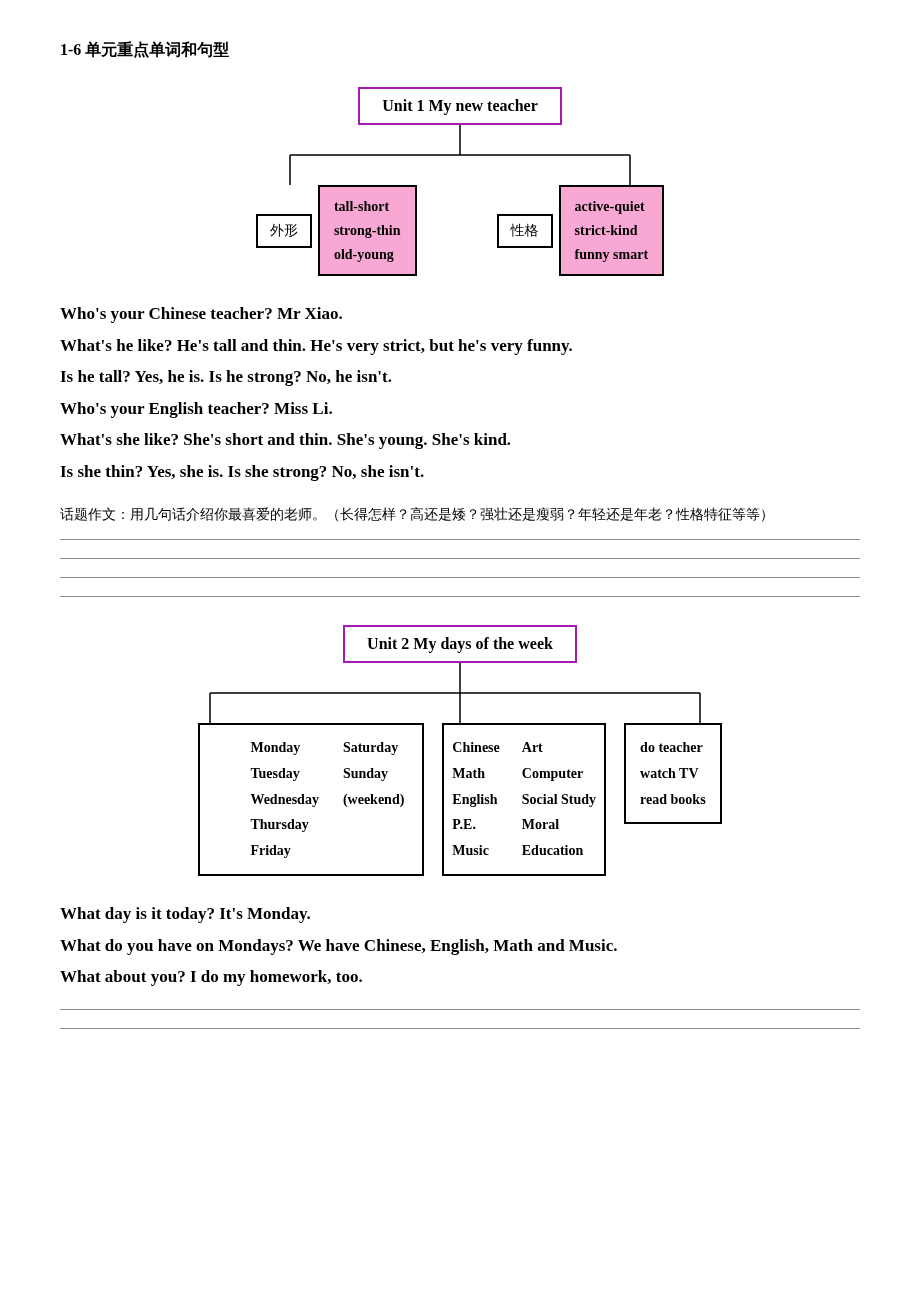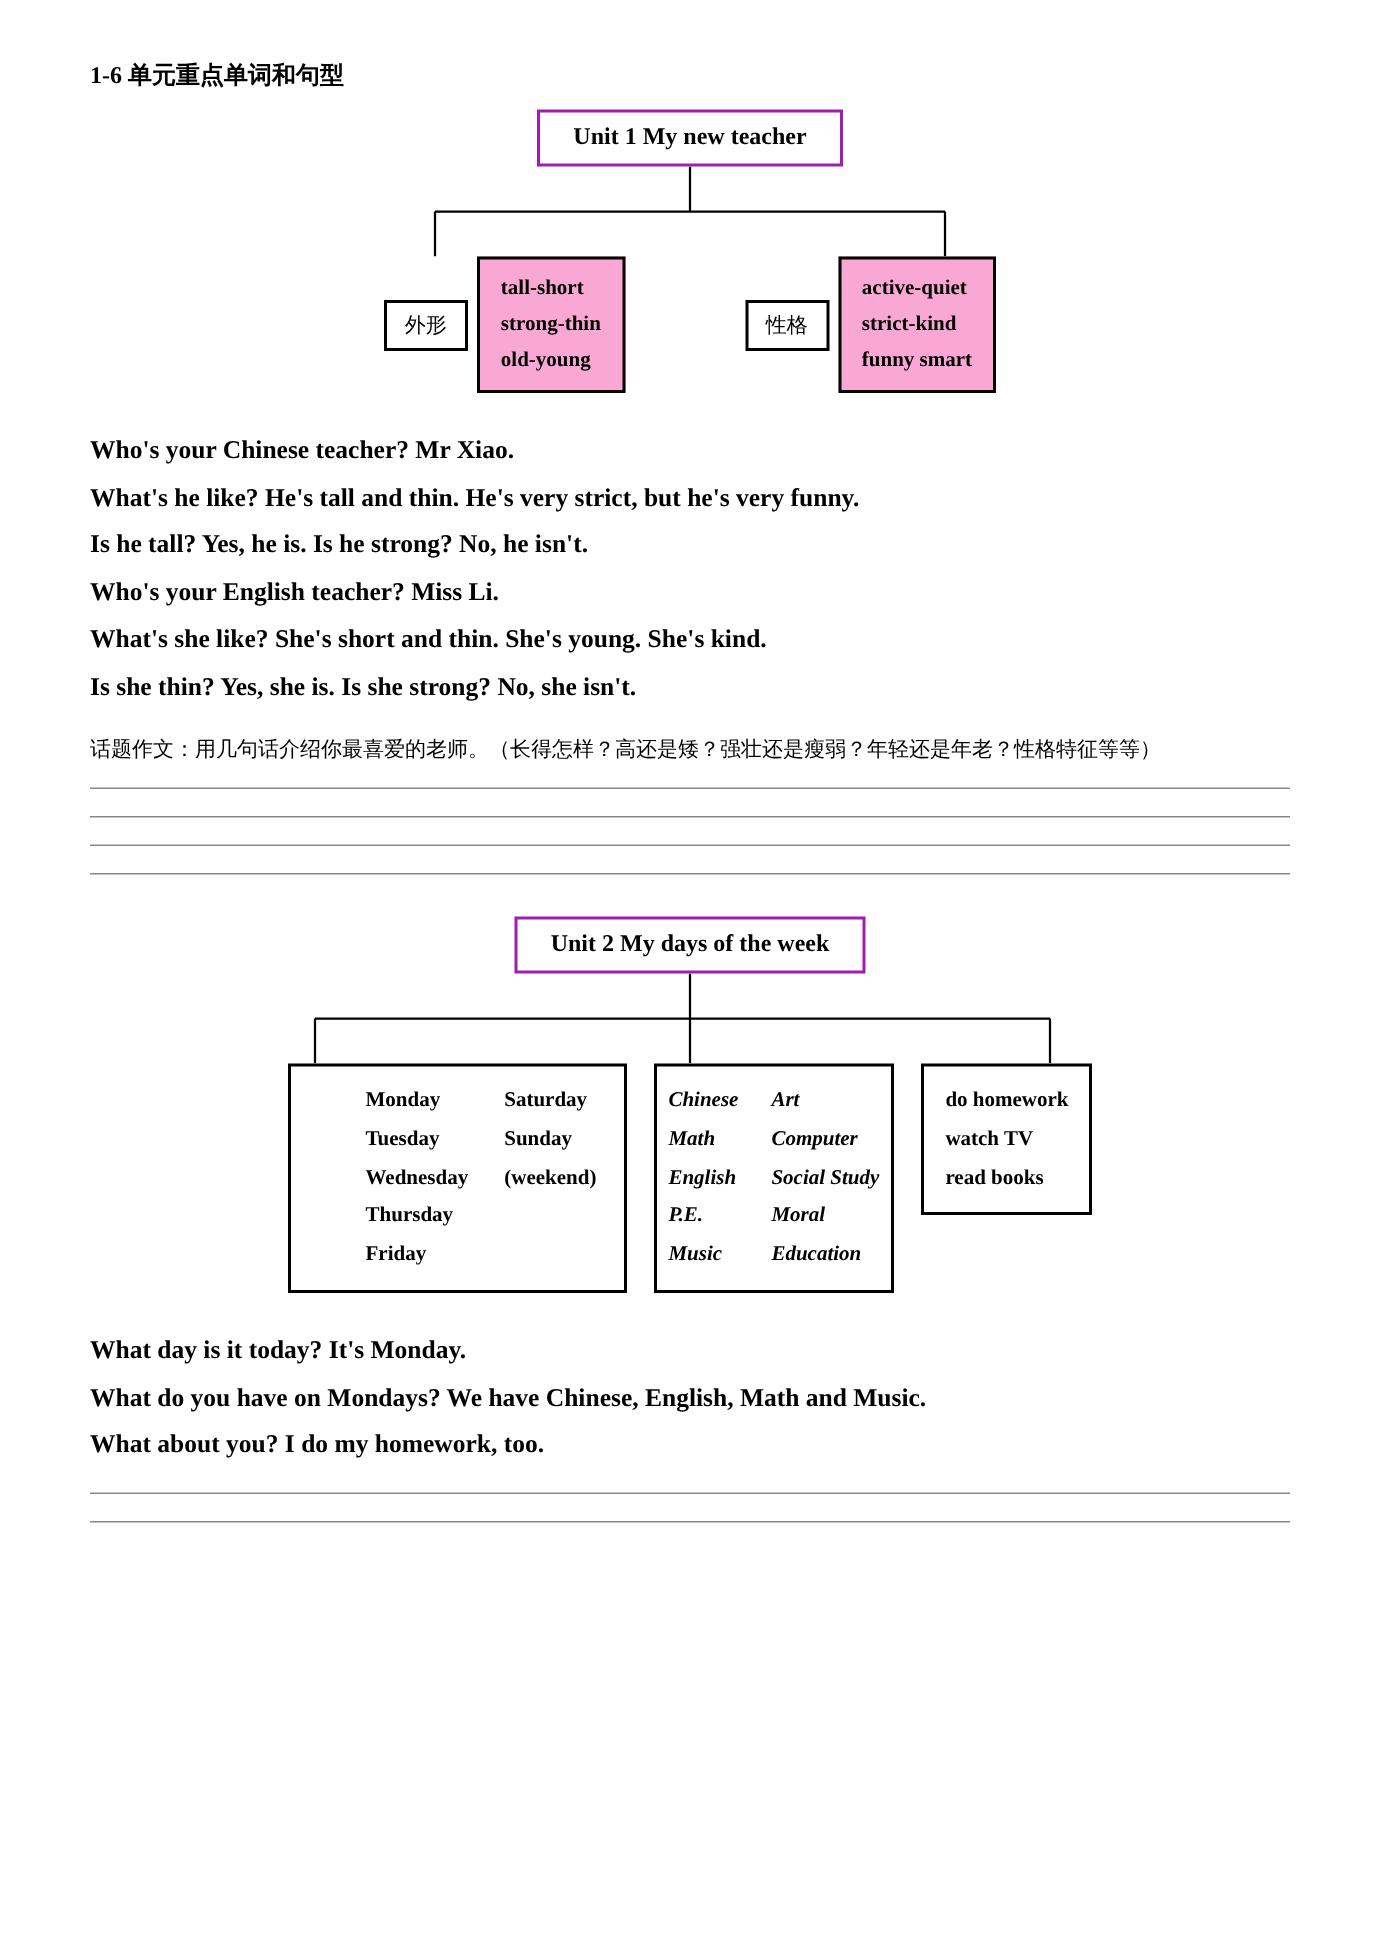--- a/index.html
+++ b/index.html
@@ -8,21 +8,21 @@
       font-family: "SimSun", "宋体", serif;
       font-size: 15px;
       color: #000;
       width: 920px;
       min-height: 1300px;
       padding: 40px 60px;
     }
     .page-title {
       font-weight: bold;
       font-size: 16px;
-      margin-bottom: 12px;
+      margin-bottom: 26px;
     }
     
     .unit-diagram {
       display: flex;
       flex-direction: column;
       align-items: center;
       margin-bottom: 22px;
     }
     .unit-box {
       border: 2px solid #a21caf;
@@ -100,21 +100,20 @@
       padding: 10px 14px;
       font-weight: bold;
       font-size: 14px;
       line-height: 1.85;
       display: inline-block;
       background: #fff;
     }
     .subjects-inner {
       display: flex;
       gap: 22px;
-      font-style: italic;
     }
     .diagram-section {
       margin-bottom: 24px;
     }
   </style>
 </head>
 <body>
 
 <div class="page-title">1-6 单元重点单词和句型</div>
 
@@ -230,21 +229,21 @@
             <div>Art</div>
             <div>Computer</div>
             <div>Social Study</div>
             <div>Moral</div>
             <div>Education</div>
           </div>
         </div>
       </div>
 
       <div class="activities-box">
-        <div>do homework</div>
+        <div>do teacher</div>
         <div>watch TV</div>
         <div>read books</div>
       </div>
 
     </div>
   </div>
 
   <div class="sentences" style="margin-top:20px;">
     <span class="sentence-line">What day is it today? It's Monday.</span>
     <span class="sentence-line">What do you have on Mondays? We have Chinese, English, Math and Music.</span>

